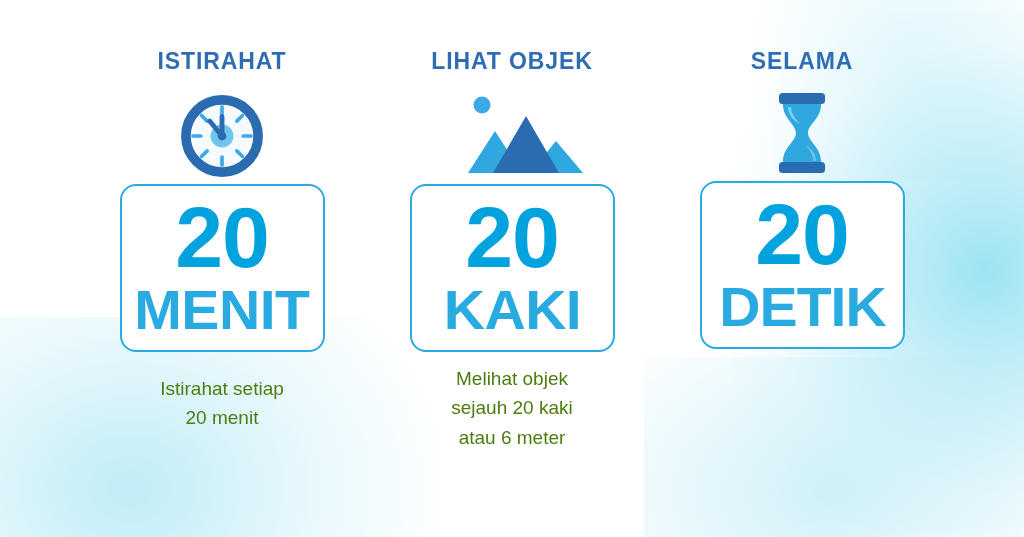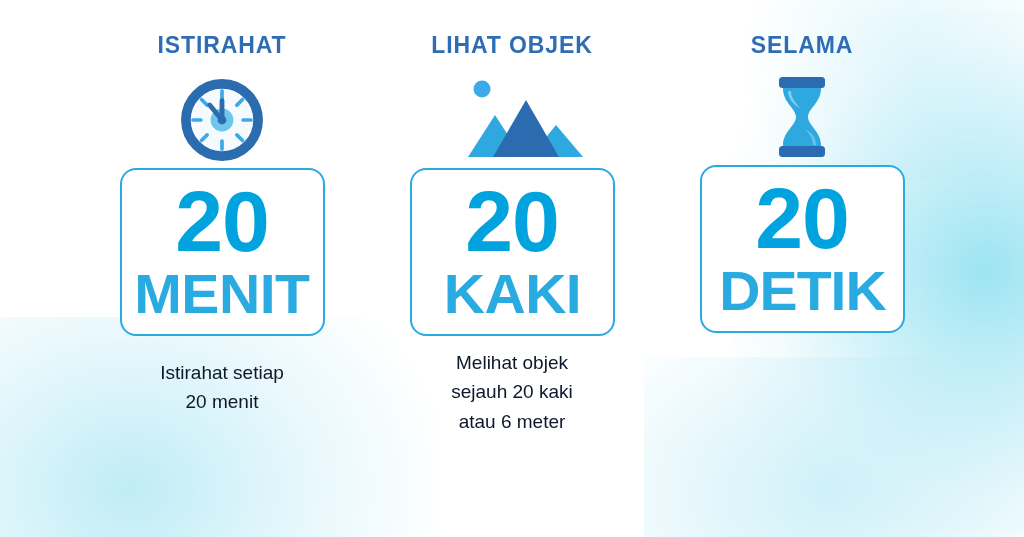--- a/index.html
+++ b/index.html
@@ -66,21 +66,21 @@
                 rgba(200, 240, 249, 0.5) 0%,
                 rgba(255, 255, 255, 0) 72%);
   }
 
   
   .columns {
     position: relative;
     display: flex;
     justify-content: center;
     align-items: flex-start;
-    padding-top: 34px;
+    padding-top: 50px;
     box-sizing: border-box;
   }
   .col {
     width: 290px;
     display: flex;
     flex-direction: column;
     align-items: center;
   }
   .col-1 { margin-right: 0px; }
   .col-2 { margin-right: 0px; }
@@ -135,21 +135,21 @@
     white-space: nowrap;
     transform: scaleX(1.02);
   }
   .card-unit.wide {
     font-size: 56px;
     letter-spacing: -1px;
   }
 
   .caption {
     margin-top: 22px;
-    color: #0f172a;
+    color: #4d7c0f;
     font-size: 19px;
     line-height: 1.55;
     text-align: center;
     white-space: pre-line;
   }
   .caption-2 { margin-top: 12px; }
   .caption-3 { margin-top: 16px; }
 
   
   .col-1 .card-shift { margin-top: 0px; }

